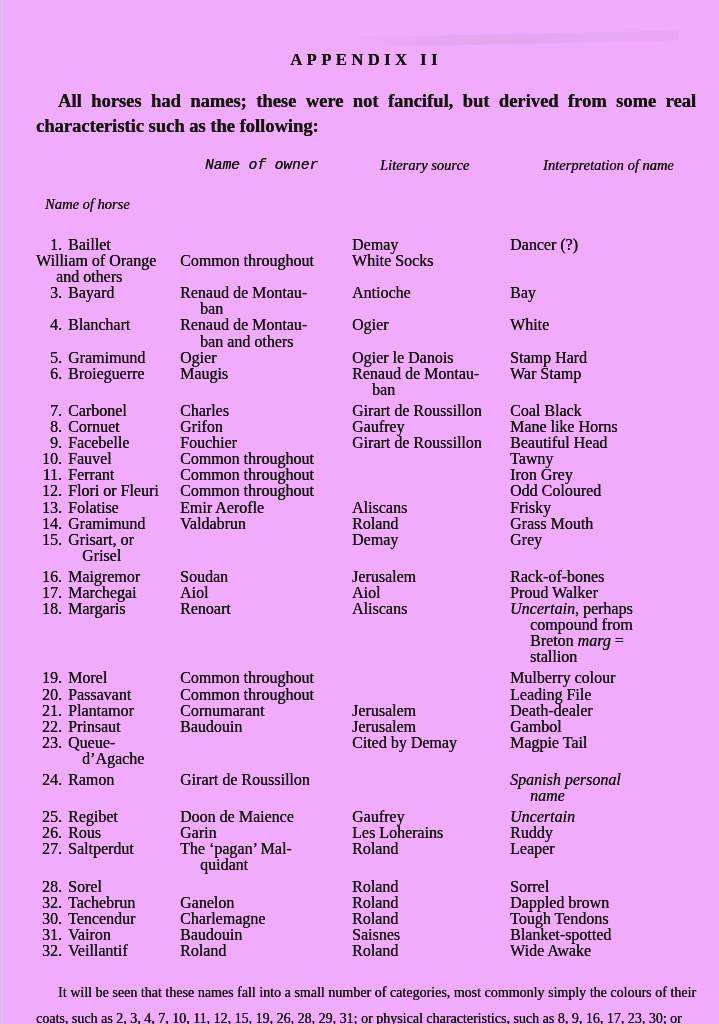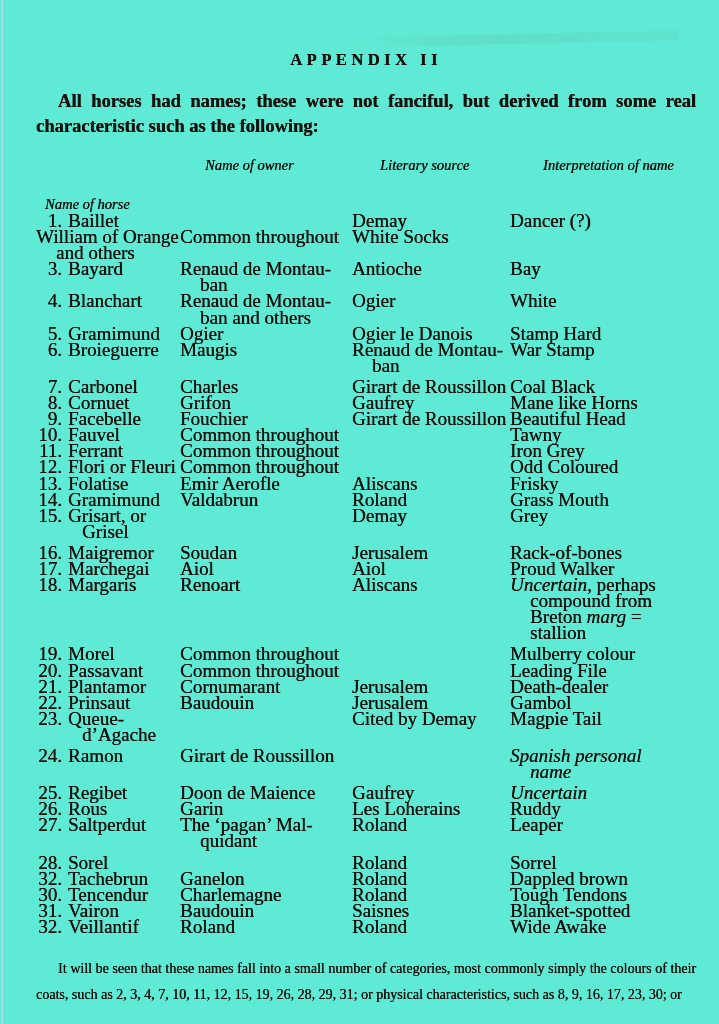--- a/index.html
+++ b/index.html
@@ -44,46 +44,46 @@
     display: grid;
     grid-template-columns: 144px 172px 158px 186px;
   }
   .thead {
     font-style: italic;
     font-size: 14.5px;
     line-height: 17px;
     margin-top: 12px;
   }
   .th1 { padding-left: 9px; margin-top: 39px; }
-  .th2 { padding-left: 25px; }
+  .th2 { padding-left: 25px; font-family: Liberation Mono, monospace; }
   .th3 { padding-left: 28px; }
   .th4 .th4-inner { display: block; width: 134px; margin-left: 33px; text-align: left; }
   .ttable {
-    margin-top: 0;
-    font-size: 19px;
+    margin-top: 24px;
+    font-size: 16px;
     line-height: 16.1px;
   }
   .trow.gap { margin-top: 5px; }
   .cell { white-space: pre-line; }
   .c1 { padding-left: 46px; text-indent: -46px; }
   .num { display: inline-block; width: 26px; text-align: right; margin-right: 6px; text-indent: 0; }
   .c2, .c3, .c4 { padding-left: 20px; text-indent: -20px; }
   .c4 i { font-style: italic; }
   .closing {
     font-size: 14px;
     line-height: 25.5px;
     text-align: justify;
     text-indent: 22px;
     margin-top: 21px;
   }
 </style>
 </head>
 <body>
 
-<div class="page" style="background: #5eead4; color: rgb(22, 19, 15);">
+<div class="page" style="background: #f0abfc; color: rgb(22, 19, 15);">
   <div class="scan-edge"></div>
   <div class="scan-smudge"></div>
 
   <div class="title">APPENDIX II</div>
 
   <p class="intro">All horses had names; these were not fanciful, but derived from some real characteristic such as the following:</p>
 
   <div class="thead">
     <div class="th1">Name of horse</div>
     <div class="th2">Name of owner</div>

